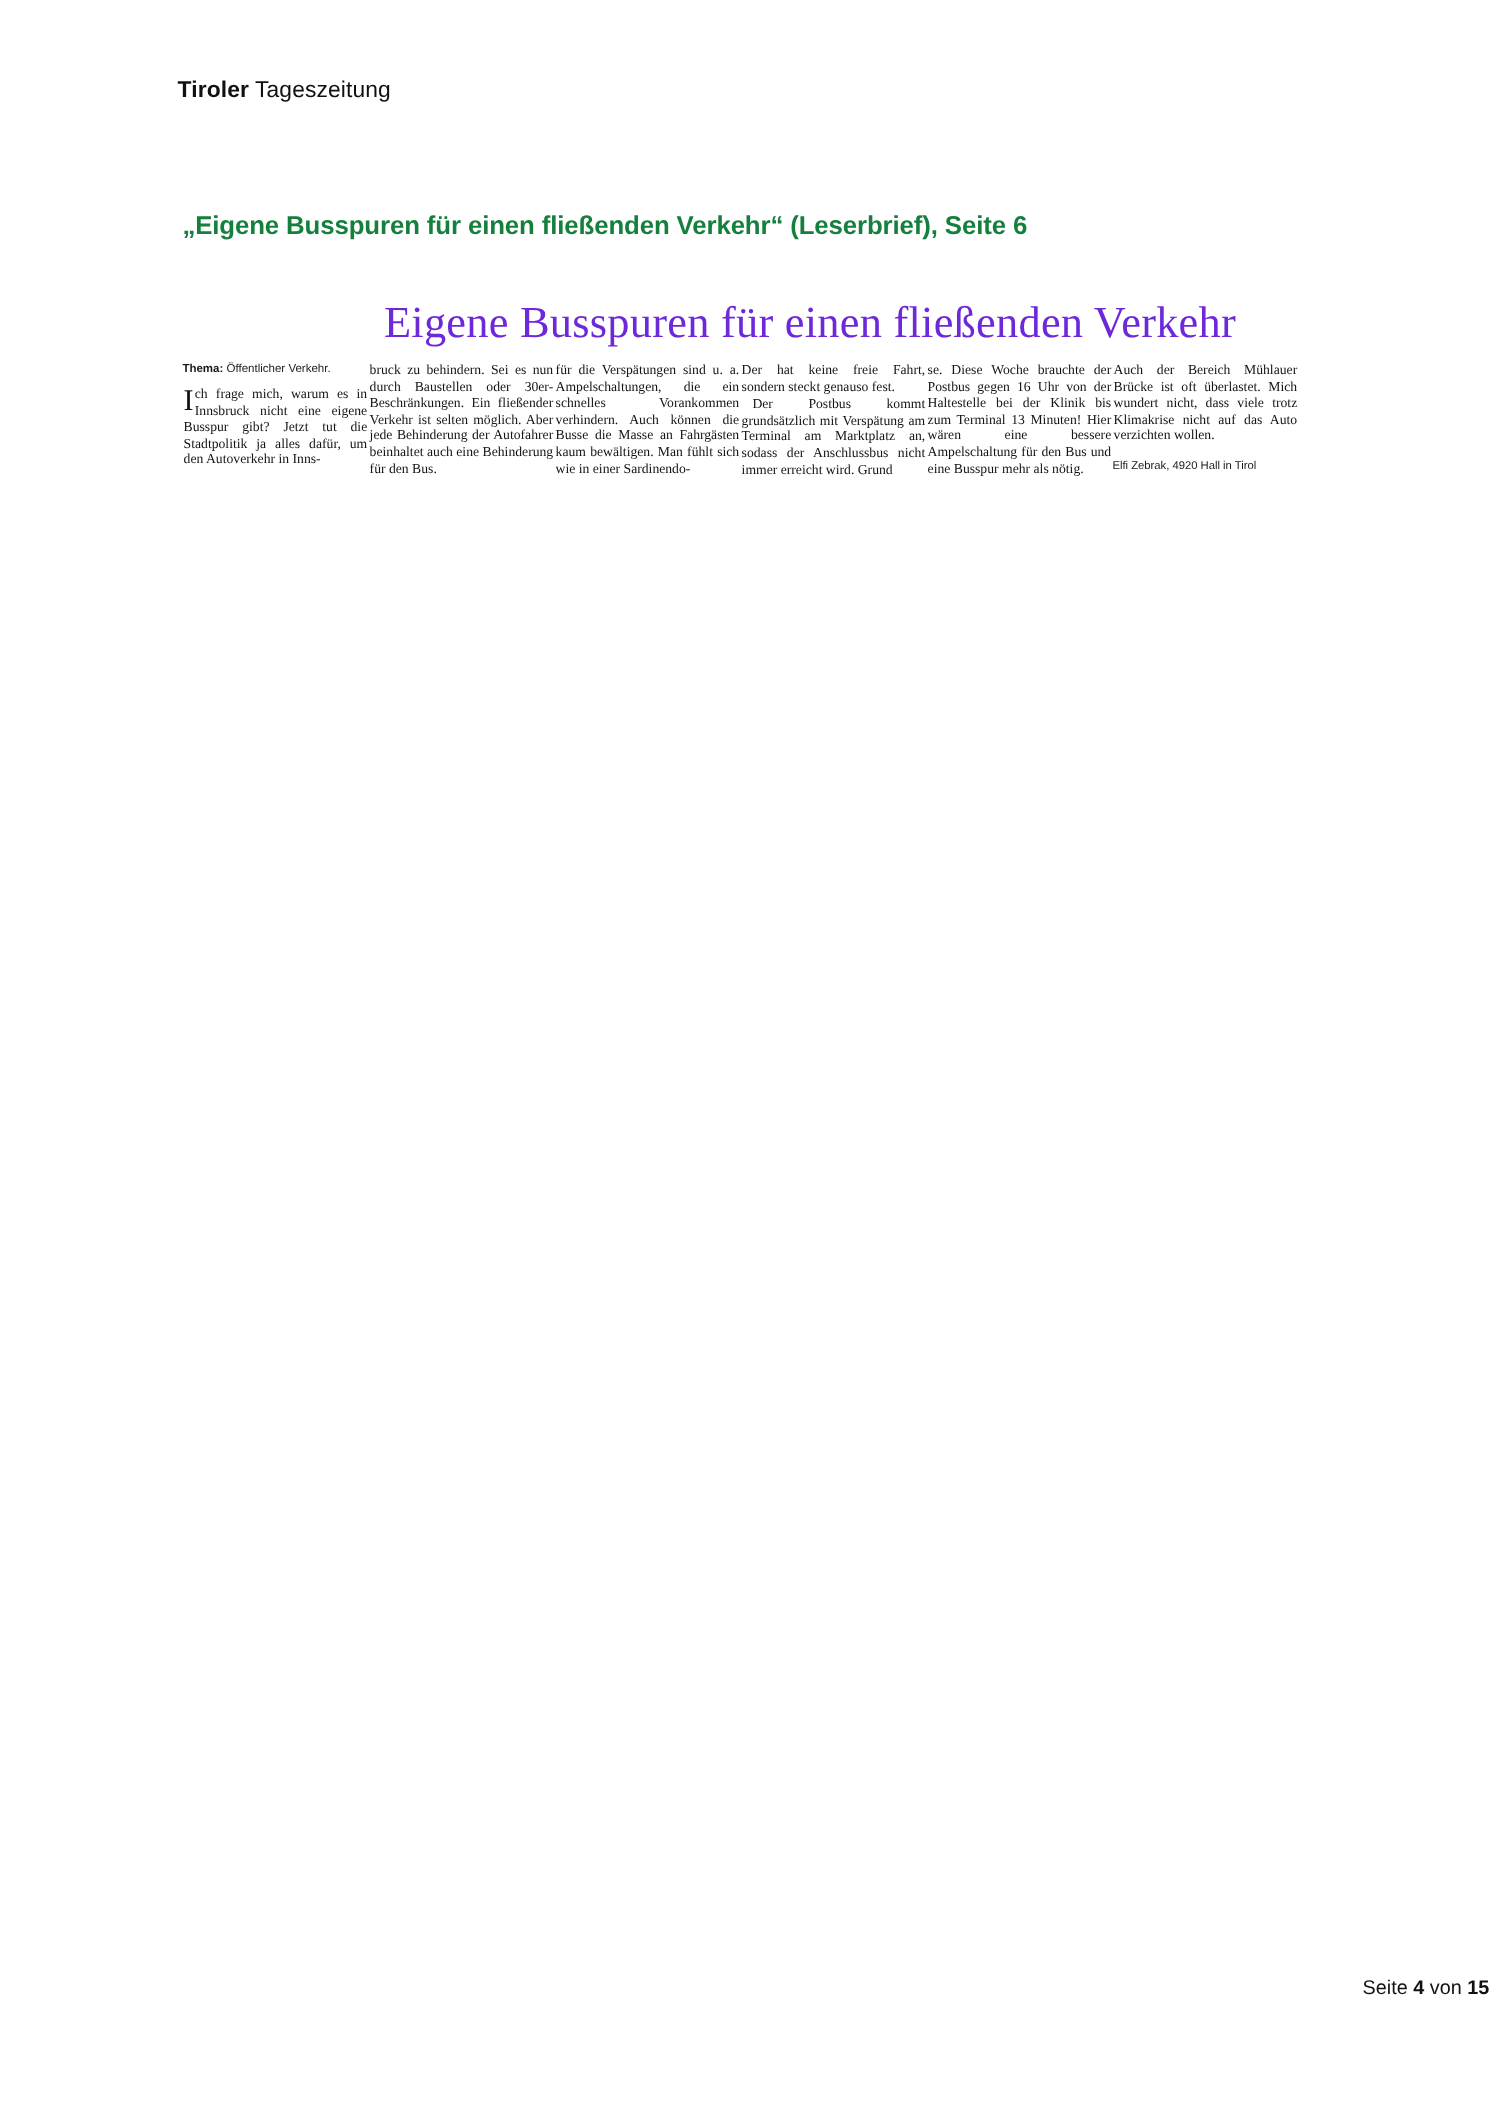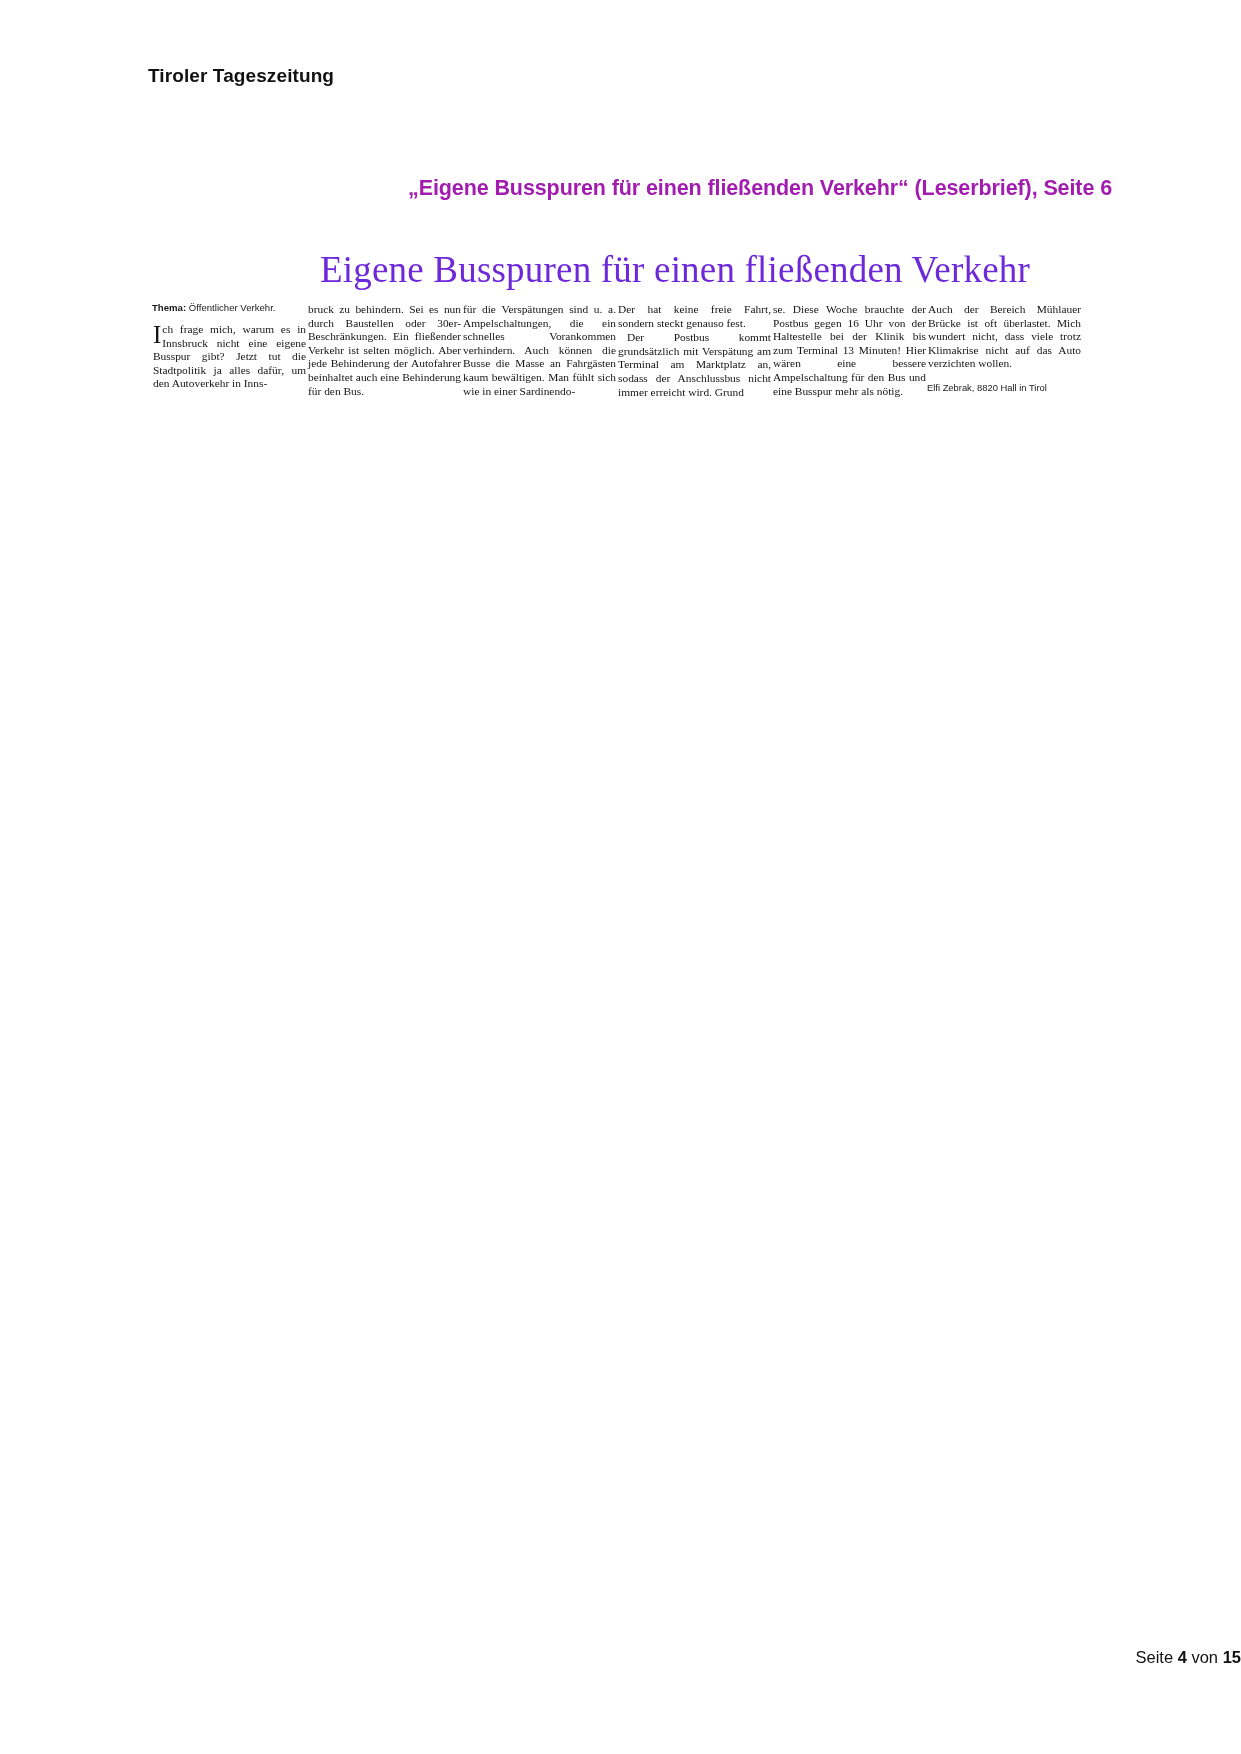--- a/index.html
+++ b/index.html
@@ -29,35 +29,34 @@
     top: 65px;
     font-size: 19px;
     letter-spacing: 0.1px;
     color: #111111;
     white-space: nowrap;
   }
   .masthead .brand-bold {
     font-weight: bold;
   }
   .masthead .brand-light {
-    font-weight: bold;
+    font-weight: normal;
   }
 
   
   .doc-headline {
     position: absolute;
     left: 152px;
     top: 176px;
     width: 960px;
     font-size: 21.5px;
     font-weight: bold;
-    color: #a21caf;
+    color: #15803d;
     letter-spacing: -0.1px;
     white-space: nowrap;
-    text-align: right;
   }
 
   
   .clipping {
     position: absolute;
     left: 152px;
     top: 240px;
     width: 1047px;
     height: 180px;
   }
@@ -190,21 +189,21 @@
         <p>Der hat keine freie Fahrt, sondern steckt genauso fest.</p>
         <p>Der Postbus kommt grundsätzlich mit Verspätung am Terminal am Marktplatz an, sodass der Anschlussbus nicht immer erreicht wird. Grund</p>
       </div>
 
       <div class="clip-col">
         <p>se. Diese Woche brauchte der Postbus gegen 16 Uhr von der Haltestelle bei der Klinik bis zum Terminal 13 Minuten! Hier wären eine bessere Ampelschaltung für den Bus und eine Busspur mehr als nötig.</p>
       </div>
 
       <div class="clip-col">
         <p>Auch der Bereich Mühlauer Brücke ist oft überlastet. Mich wundert nicht, dass viele trotz Klimakrise nicht auf das Auto verzichten wollen.</p>
-        <div class="signature">Elfi Zebrak, 8820 Hall in Tirol</div>
+        <div class="signature">Elfi Zebrak, 4920 Hall in Tirol</div>
       </div>
 
     </div>
   </div>
 
   <div class="footer">
     <span>Seite </span><span class="num">4</span><span> von </span><span class="num">15</span>
   </div>
 
 </div>

